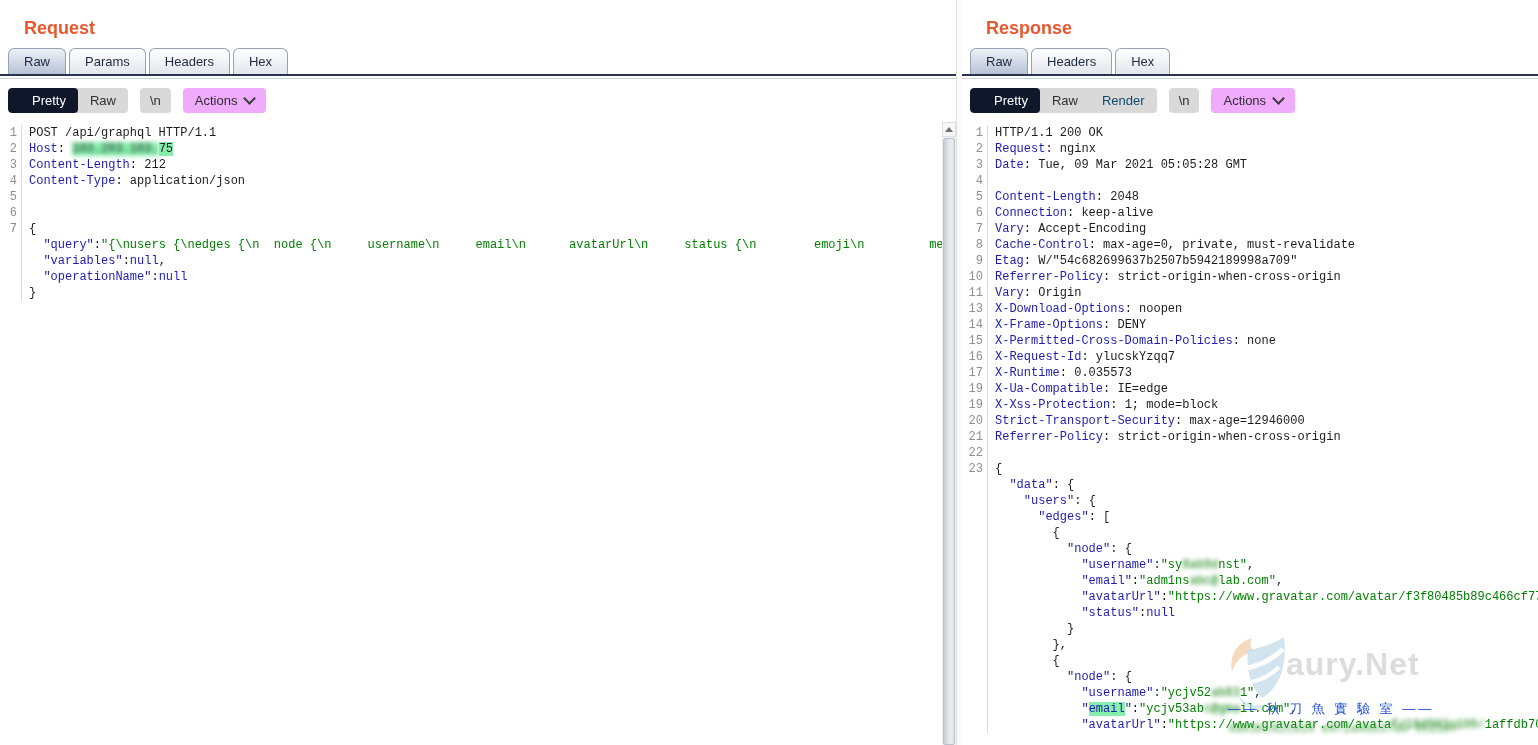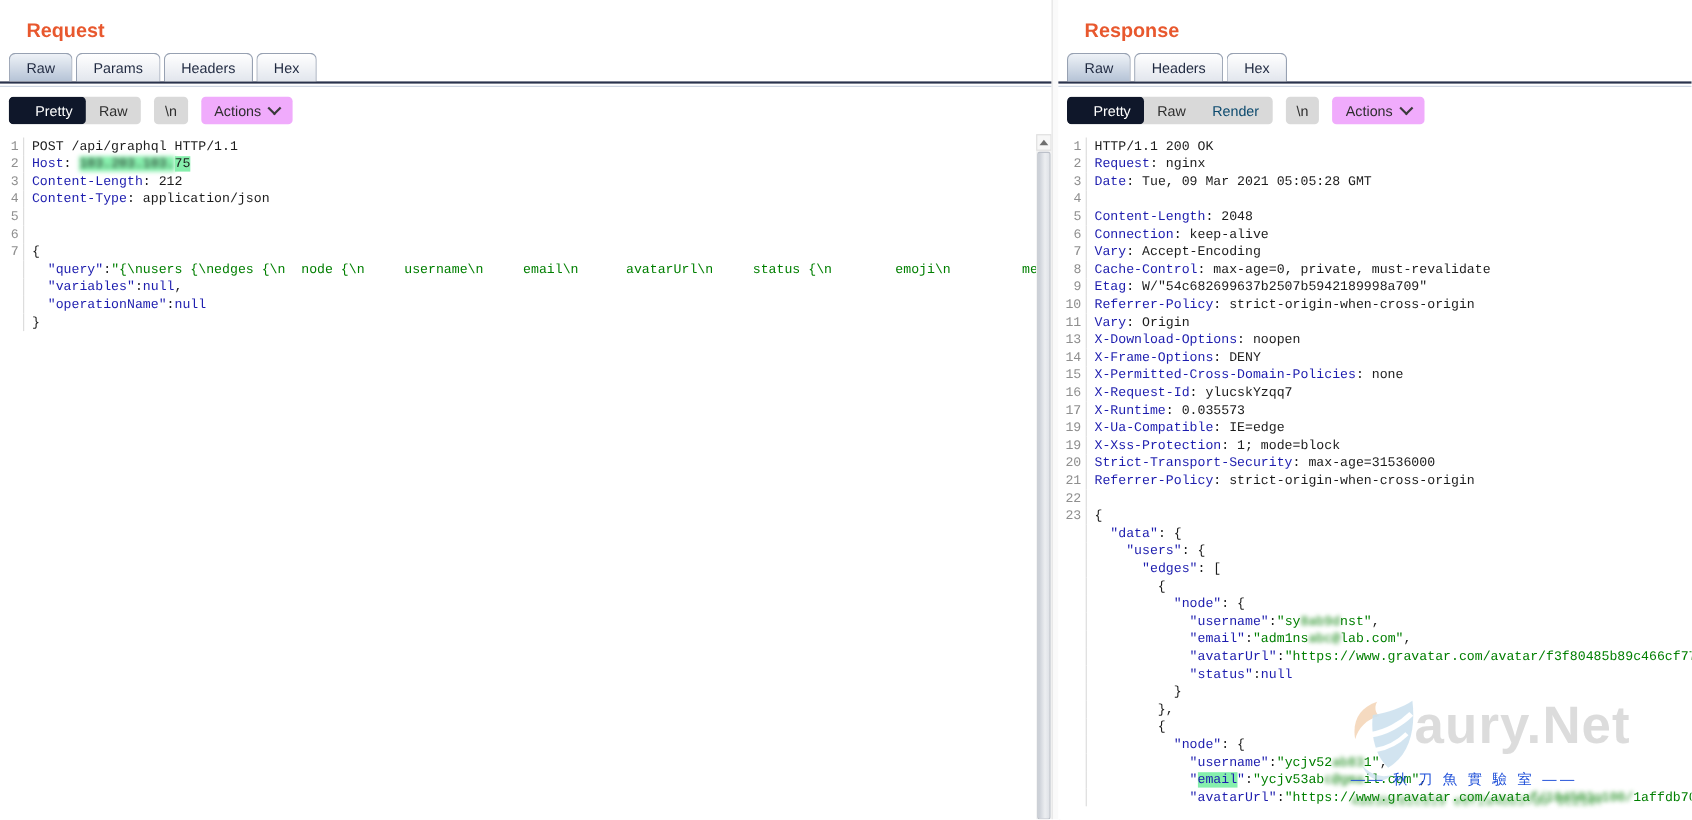--- a/index.html
+++ b/index.html
@@ -49,21 +49,21 @@
   .seg.blur{filter:blur(2px);}
 
   .vscroll{position:absolute;top:122px;right:0;bottom:0;width:14px;background:#f3f3f3;}
   .vs-btn{height:15px;background:#f7f7f7;border:1px solid #dedede;display:flex;align-items:center;justify-content:center;box-sizing:border-box;}
   .vs-arrow-up{width:0;height:0;border-left:4px solid transparent;border-right:4px solid transparent;border-bottom:5px solid #6f6f6f;}
   .vs-thumb{position:absolute;top:16px;bottom:0;left:1px;right:1px;
     background:linear-gradient(90deg,#c7ccd4,#eceef1 60%,#dfe2e7);border:1px solid #bbc0c9;border-radius:2px;box-sizing:border-box;}
 
   .watermark{position:absolute;right:2px;bottom:0;width:330px;height:115px;pointer-events:none;z-index:5;}
   .wm-logo{position:absolute;left:18px;top:0;opacity:.75;}
-  .wm-brand{position:absolute;left:80px;top:2px;font-size:48px;font-weight:bold;color:#dbdbdb;letter-spacing:1px;opacity:.95;}
+  .wm-brand{position:absolute;left:80px;top:16px;font-size:32px;font-weight:bold;color:#dbdbdb;letter-spacing:1px;opacity:.95;}
   .wm-lab{position:absolute;left:0;top:70px;width:250px;text-align:center;color:#1d4ed8;font-size:13px;letter-spacing:3px;white-space:nowrap;}
   .wm-green{position:absolute;left:22px;top:92px;width:300px;color:#3f9e3f;filter:blur(2px);
     font-family:"Liberation Mono",monospace;font-size:12px;white-space:nowrap;}
 </style>
 </head>
 <body>
 
 <div class="panel" id="request-panel">
   <div class="panel-title">Request</div>
   <div class="tabs" id="req-tabs">
@@ -141,21 +141,21 @@
       <div class="cl"><span class="ln">9</span><span><span class="seg name">Etag</span><span class="seg plain">: </span><span class="seg plain">W/"54c682699637b2507b5942189998a709"</span></span></div>
       <div class="cl"><span class="ln">10</span><span><span class="seg name">Referrer-Policy</span><span class="seg plain">: </span><span class="seg plain">strict-origin-when-cross-origin</span></span></div>
       <div class="cl"><span class="ln">11</span><span><span class="seg name">Vary</span><span class="seg plain">: </span><span class="seg plain">Origin</span></span></div>
       <div class="cl"><span class="ln">13</span><span><span class="seg name">X-Download-Options</span><span class="seg plain">: </span><span class="seg plain">noopen</span></span></div>
       <div class="cl"><span class="ln">14</span><span><span class="seg name">X-Frame-Options</span><span class="seg plain">: </span><span class="seg plain">DENY</span></span></div>
       <div class="cl"><span class="ln">15</span><span><span class="seg name">X-Permitted-Cross-Domain-Policies</span><span class="seg plain">: </span><span class="seg plain">none</span></span></div>
       <div class="cl"><span class="ln">16</span><span><span class="seg name">X-Request-Id</span><span class="seg plain">: </span><span class="seg plain">ylucskYzqq7</span></span></div>
       <div class="cl"><span class="ln">17</span><span><span class="seg name">X-Runtime</span><span class="seg plain">: </span><span class="seg plain">0.035573</span></span></div>
       <div class="cl"><span class="ln">19</span><span><span class="seg name">X-Ua-Compatible</span><span class="seg plain">: </span><span class="seg plain">IE=edge</span></span></div>
       <div class="cl"><span class="ln">19</span><span><span class="seg name">X-Xss-Protection</span><span class="seg plain">: </span><span class="seg plain">1; mode=block</span></span></div>
-      <div class="cl"><span class="ln">20</span><span><span class="seg name">Strict-Transport-Security</span><span class="seg plain">: </span><span class="seg plain">max-age=31536000</span></span></div>
+      <div class="cl"><span class="ln">20</span><span><span class="seg name">Strict-Transport-Security</span><span class="seg plain">: </span><span class="seg plain">max-age=12946000</span></span></div>
       <div class="cl"><span class="ln">21</span><span><span class="seg name">Referrer-Policy</span><span class="seg plain">: </span><span class="seg plain">strict-origin-when-cross-origin</span></span></div>
       <div class="cl"><span class="ln">22</span><span>&nbsp;</span></div>
       <div class="cl"><span class="ln">23</span><span><span class="seg plain">{</span></span></div>
       <div class="cl"><span class="ln"></span><span><span class="seg plain">  </span><span class="seg name">"data"</span><span class="seg plain">: {</span></span></div>
       <div class="cl"><span class="ln"></span><span><span class="seg plain">    </span><span class="seg name">"users"</span><span class="seg plain">: {</span></span></div>
       <div class="cl"><span class="ln"></span><span><span class="seg plain">      </span><span class="seg name">"edges"</span><span class="seg plain">: [</span></span></div>
       <div class="cl"><span class="ln"></span><span><span class="seg plain">        {</span></span></div>
       <div class="cl"><span class="ln"></span><span><span class="seg plain">          </span><span class="seg name">"node"</span><span class="seg plain">: {</span></span></div>
       <div class="cl"><span class="ln"></span><span><span class="seg plain">            </span><span class="seg name">"username"</span><span class="seg plain">:</span><span class="seg green">"sy</span><span class="seg green blur">8ab9d</span><span class="seg green">nst"</span><span class="seg plain">,</span></span></div>
       <div class="cl"><span class="ln"></span><span><span class="seg plain">            </span><span class="seg name">"email"</span><span class="seg plain">:</span><span class="seg green">"adm1ns</span><span class="seg green blur">abc@</span><span class="seg green">lab.com"</span><span class="seg plain">,</span></span></div>

